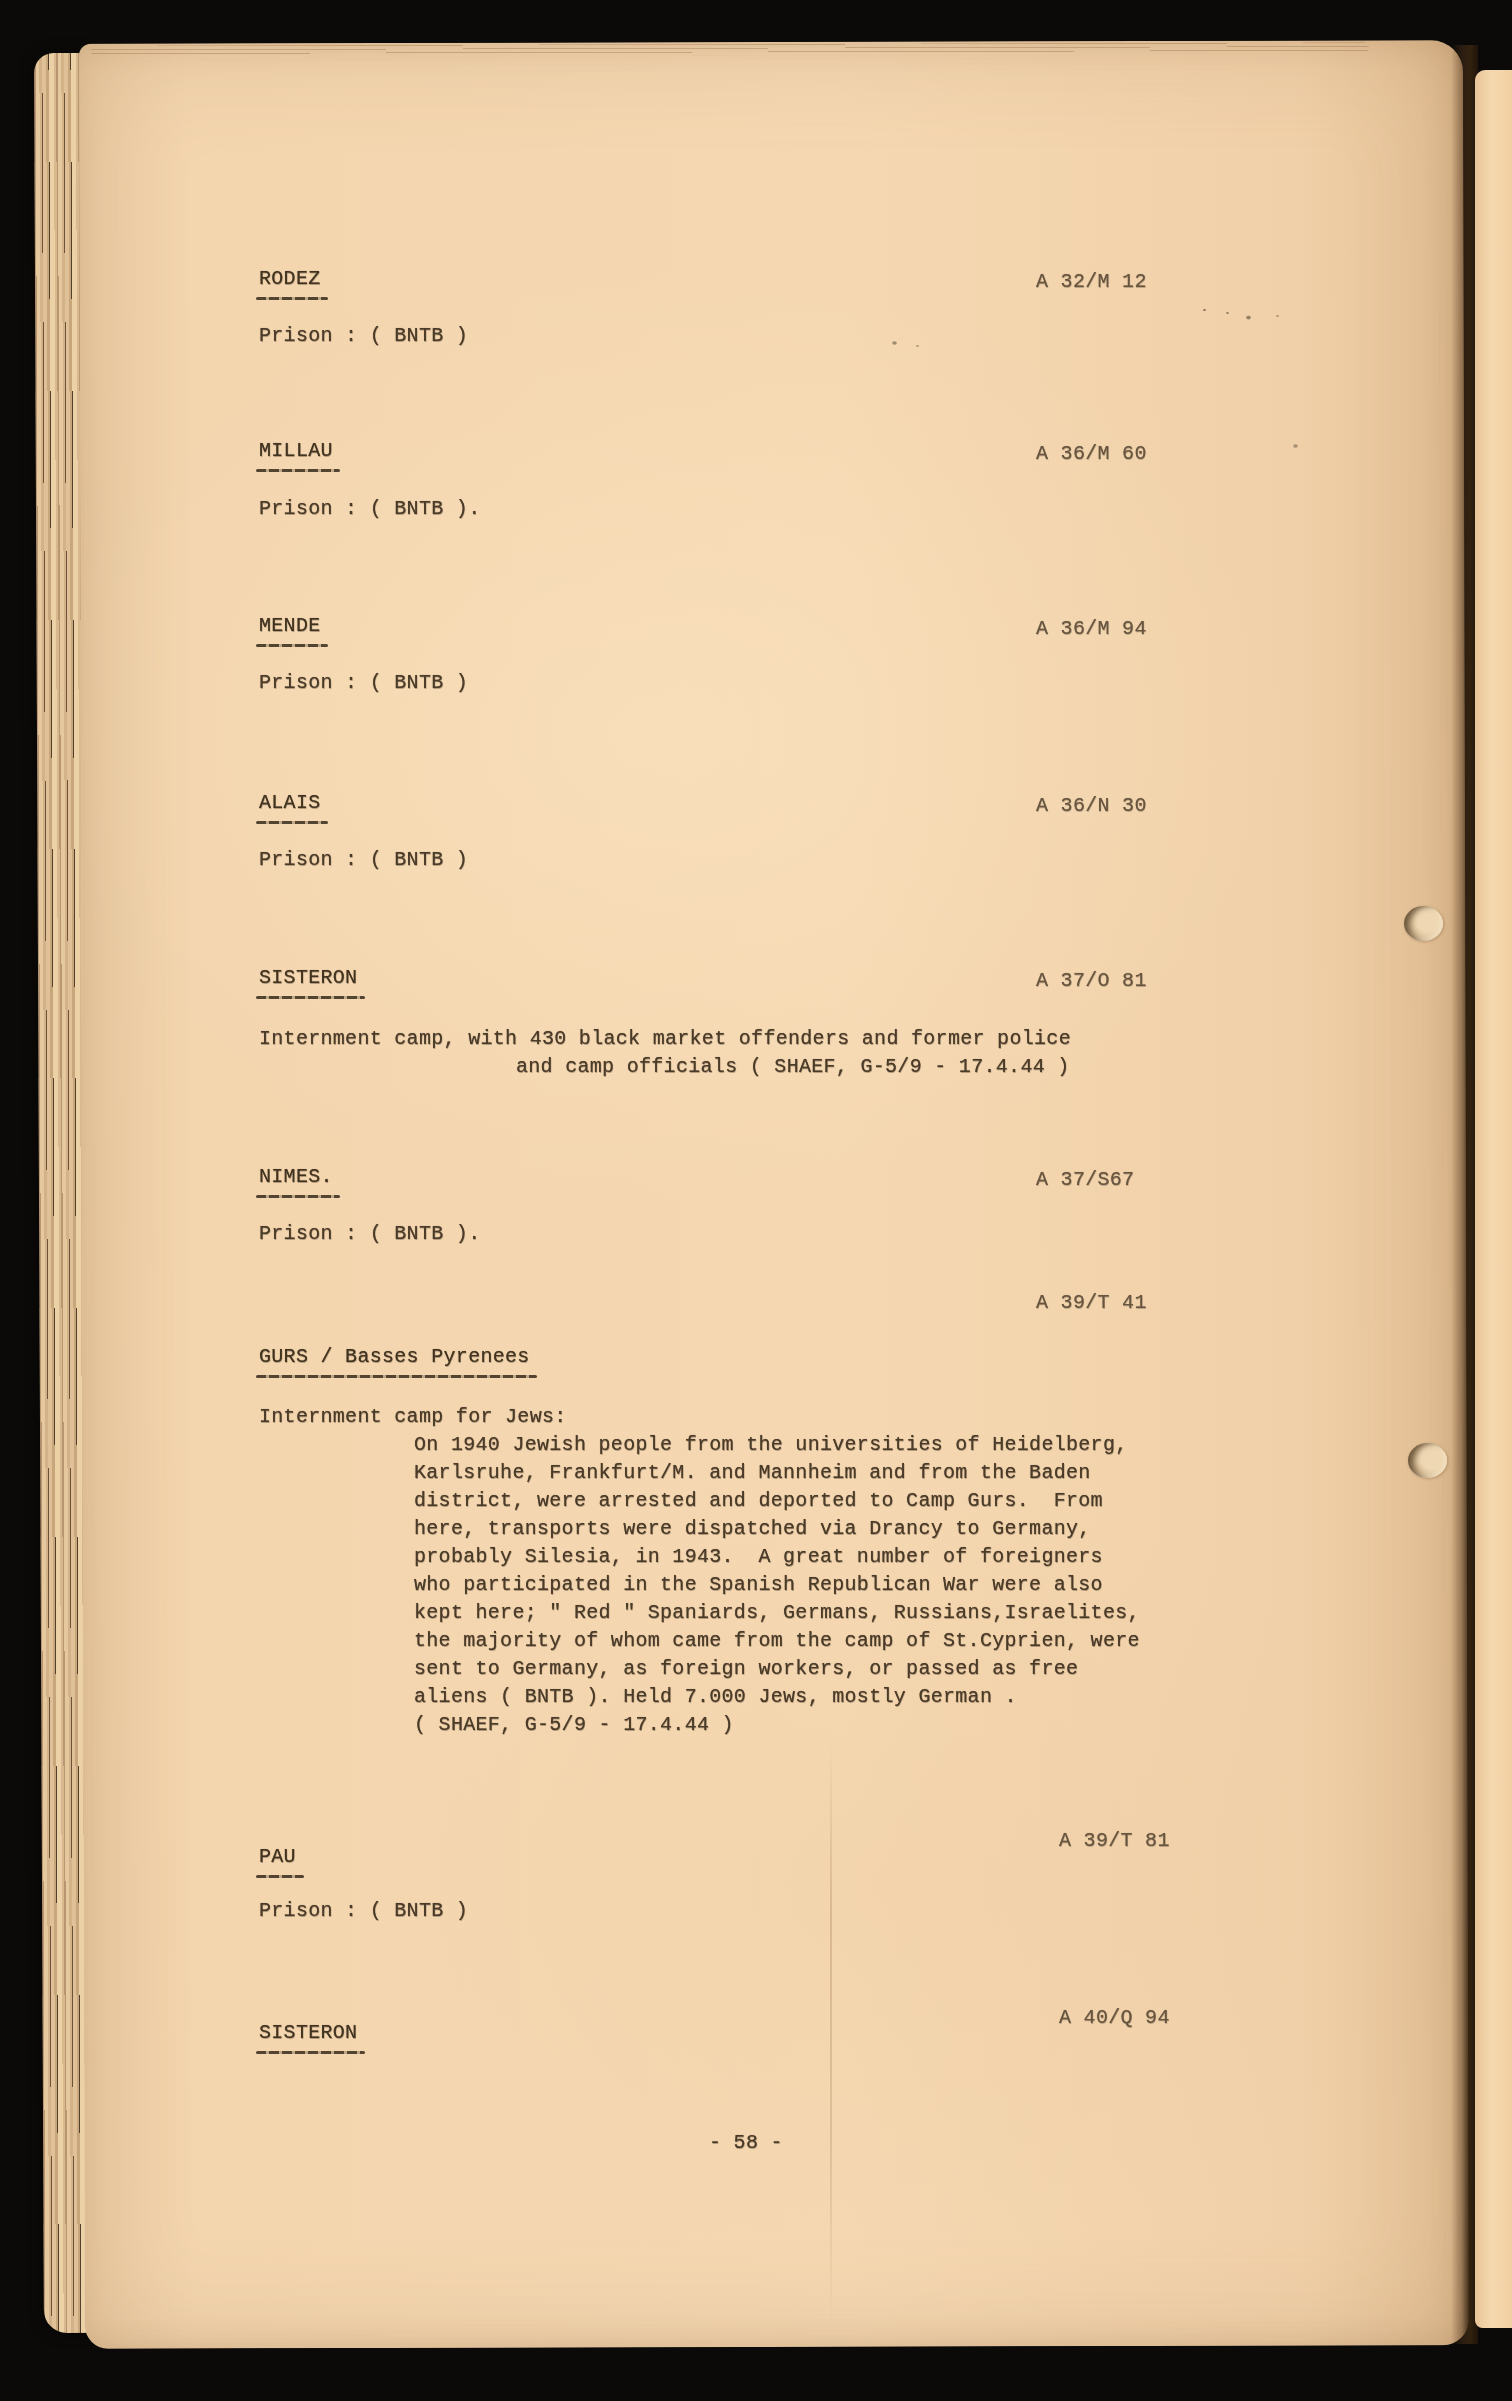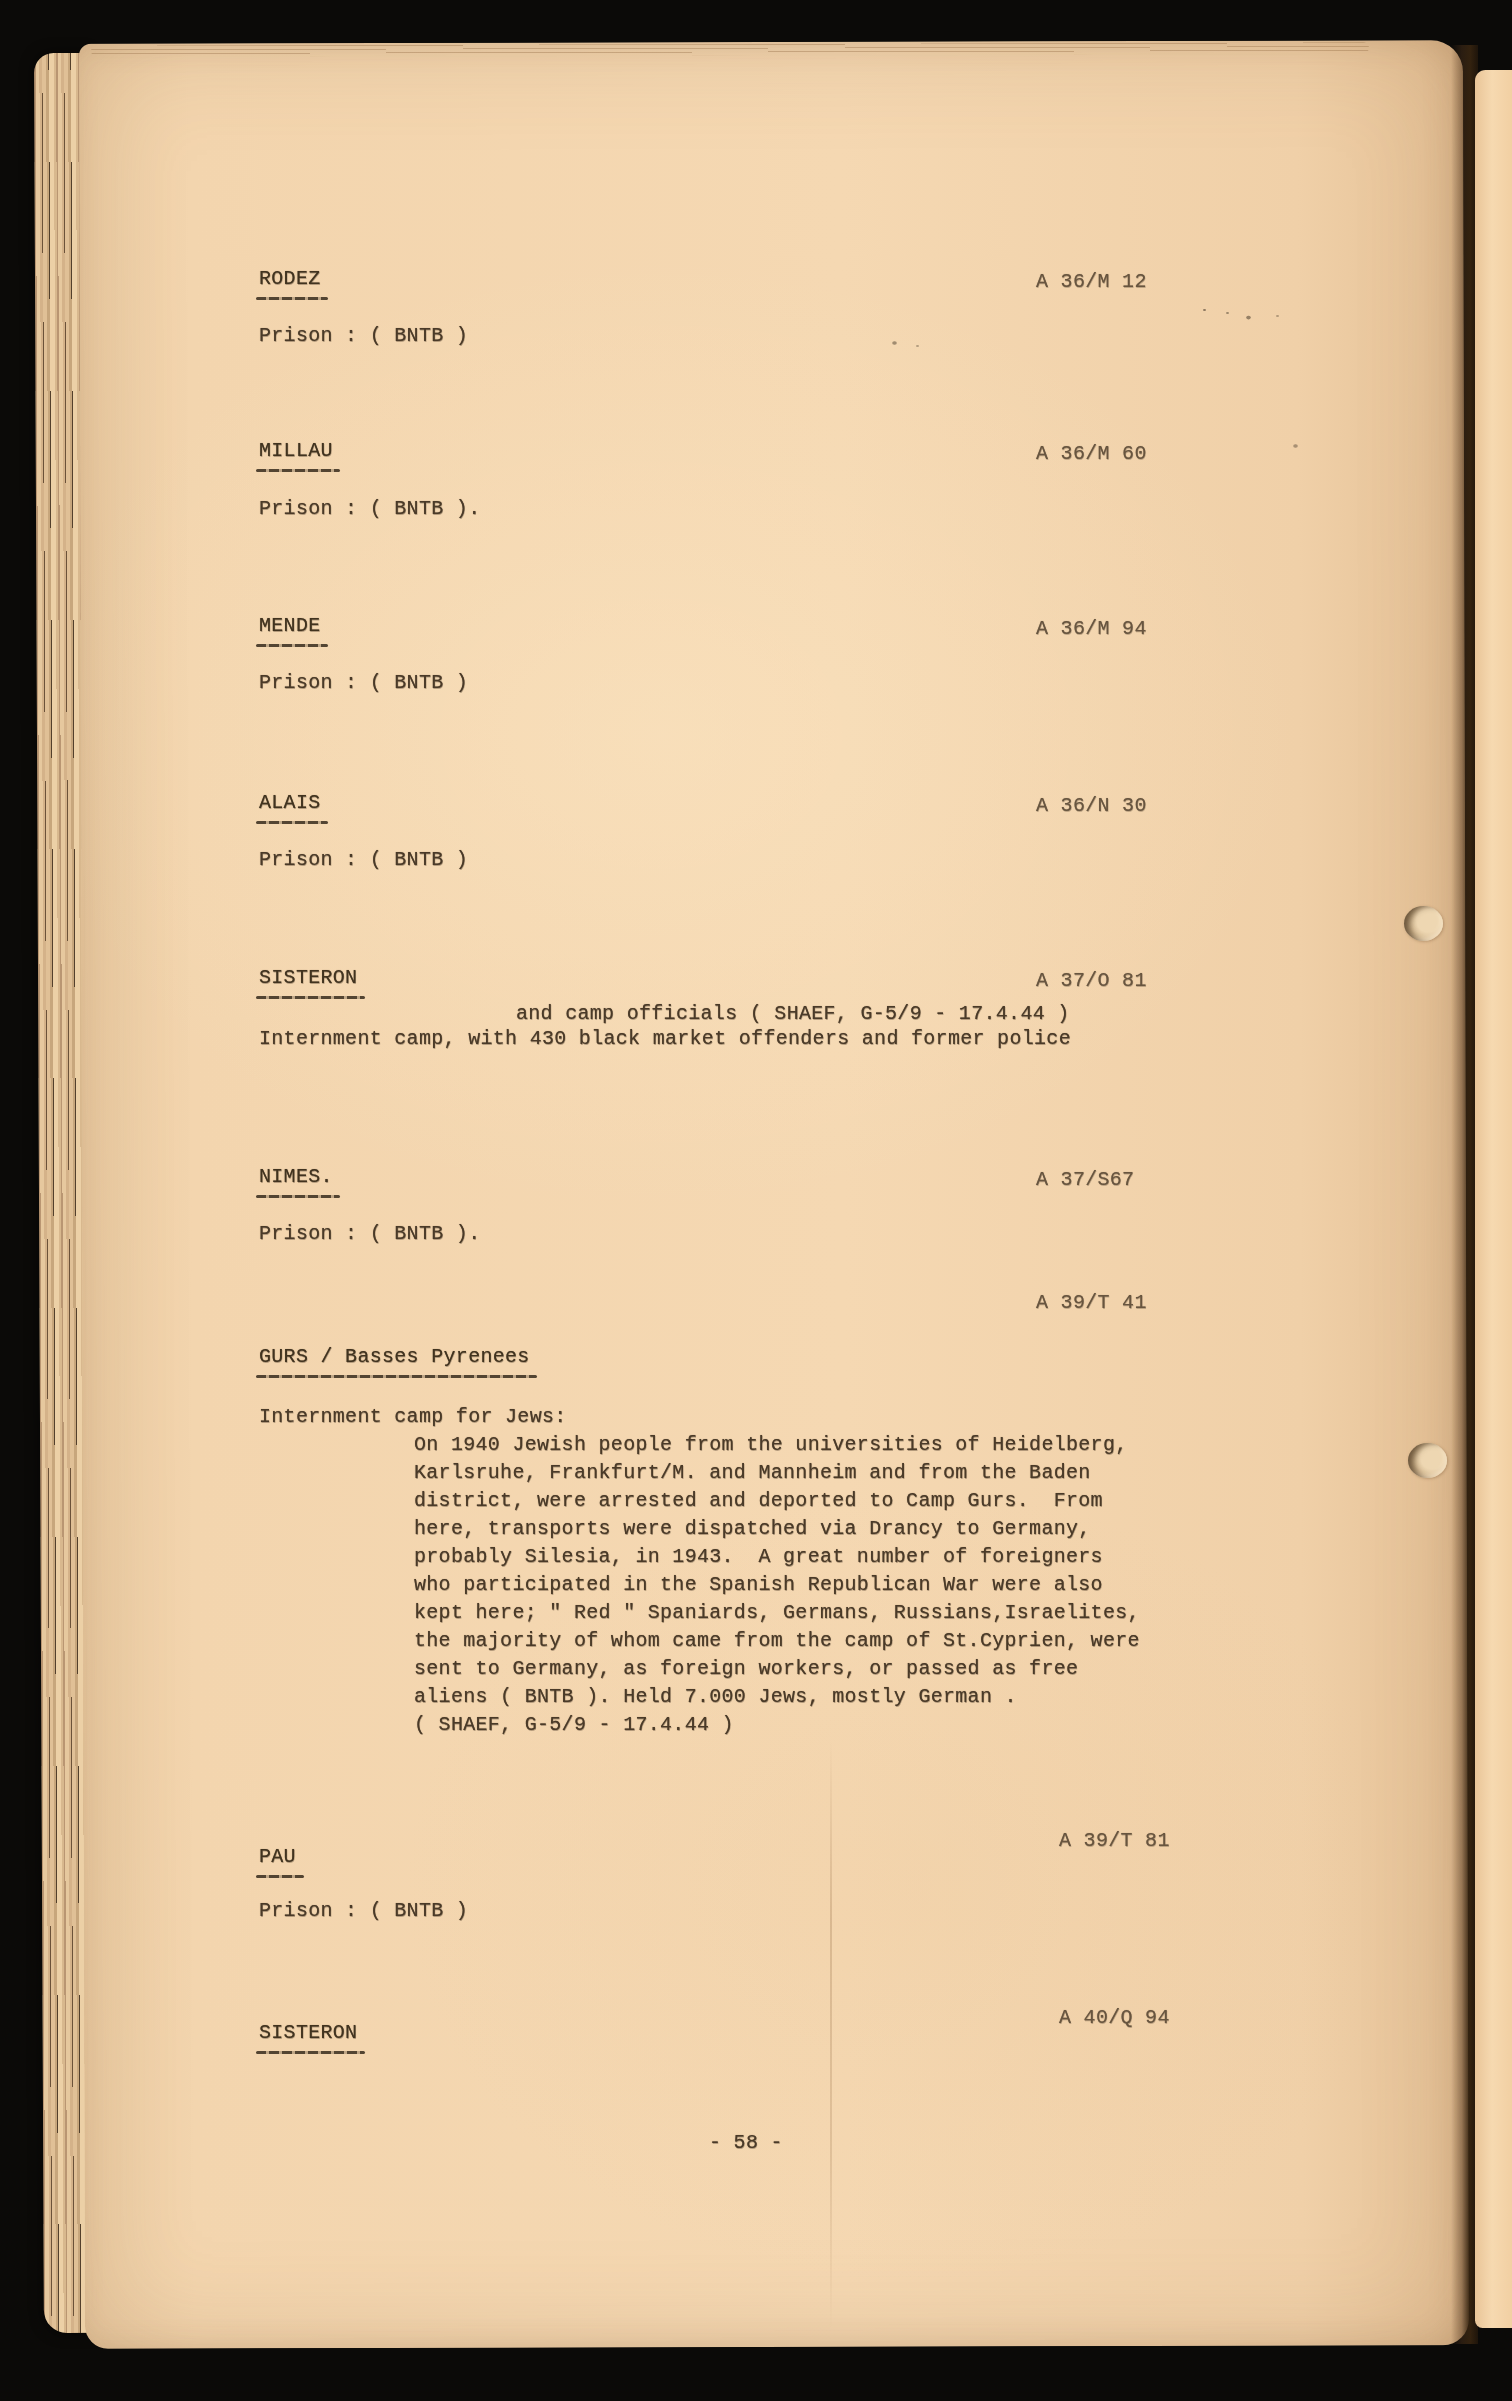--- a/index.html
+++ b/index.html
@@ -93,39 +93,39 @@
 <div class="gutter"></div>
 <div class="next-page"></div>
 <div class="crease-vertical"></div>
 <div class="punch-hole hole-1"></div>
 <div class="punch-hole hole-2"></div>
 <div class="specks"></div>
 
 <div class="content">
 
   <div class="typed head" style="top:265px">RODEZ</div>
-  <div class="typed code" style="top:268px">A 36/M 12</div>
+  <div class="typed code" style="top:268px">A 32/M 12</div>
   <div class="typed bodyline" style="top:322px">Prison : ( BNTB )</div>
 
   <div class="typed head" style="top:437px">MILLAU</div>
   <div class="typed code" style="top:440px">A 36/M 60</div>
   <div class="typed bodyline" style="top:495px">Prison : ( BNTB ).</div>
 
   <div class="typed head" style="top:612px">MENDE</div>
   <div class="typed code" style="top:615px">A 36/M 94</div>
   <div class="typed bodyline" style="top:669px">Prison : ( BNTB )</div>
 
   <div class="typed head" style="top:789px">ALAIS</div>
   <div class="typed code" style="top:792px">A 36/N 30</div>
   <div class="typed bodyline" style="top:846px">Prison : ( BNTB )</div>
 
   <div class="typed head" style="top:964px">SISTERON</div>
   <div class="typed code" style="top:967px">A 37/O 81</div>
   <div class="typed bodyline" style="top:1025px">Internment camp, with 430 black market offenders and former police</div>
-  <div class="typed bodyline" style="top:1000px;left:516px">and camp officials ( SHAEF, G-5/9 - 17.4.44 )</div>
+  <div class="typed bodyline" style="top:1053px;left:516px">and camp officials ( SHAEF, G-5/9 - 17.4.44 )</div>
 
   <div class="typed head" style="top:1163px">NIMES.</div>
   <div class="typed code" style="top:1166px">A 37/S67</div>
   <div class="typed bodyline" style="top:1220px">Prison : ( BNTB ).</div>
 
   <div class="typed head" style="top:1343px">GURS / Basses Pyrenees</div>
   <div class="typed code" style="top:1289px">A 39/T 41</div>
   <div class="typed bodyline" style="top:1403px">Internment camp for Jews:</div>
   <div class="typed para" style="top:1431px">On 1940 Jewish people from the universities of Heidelberg,
 Karlsruhe, Frankfurt/M. and Mannheim and from the Baden

